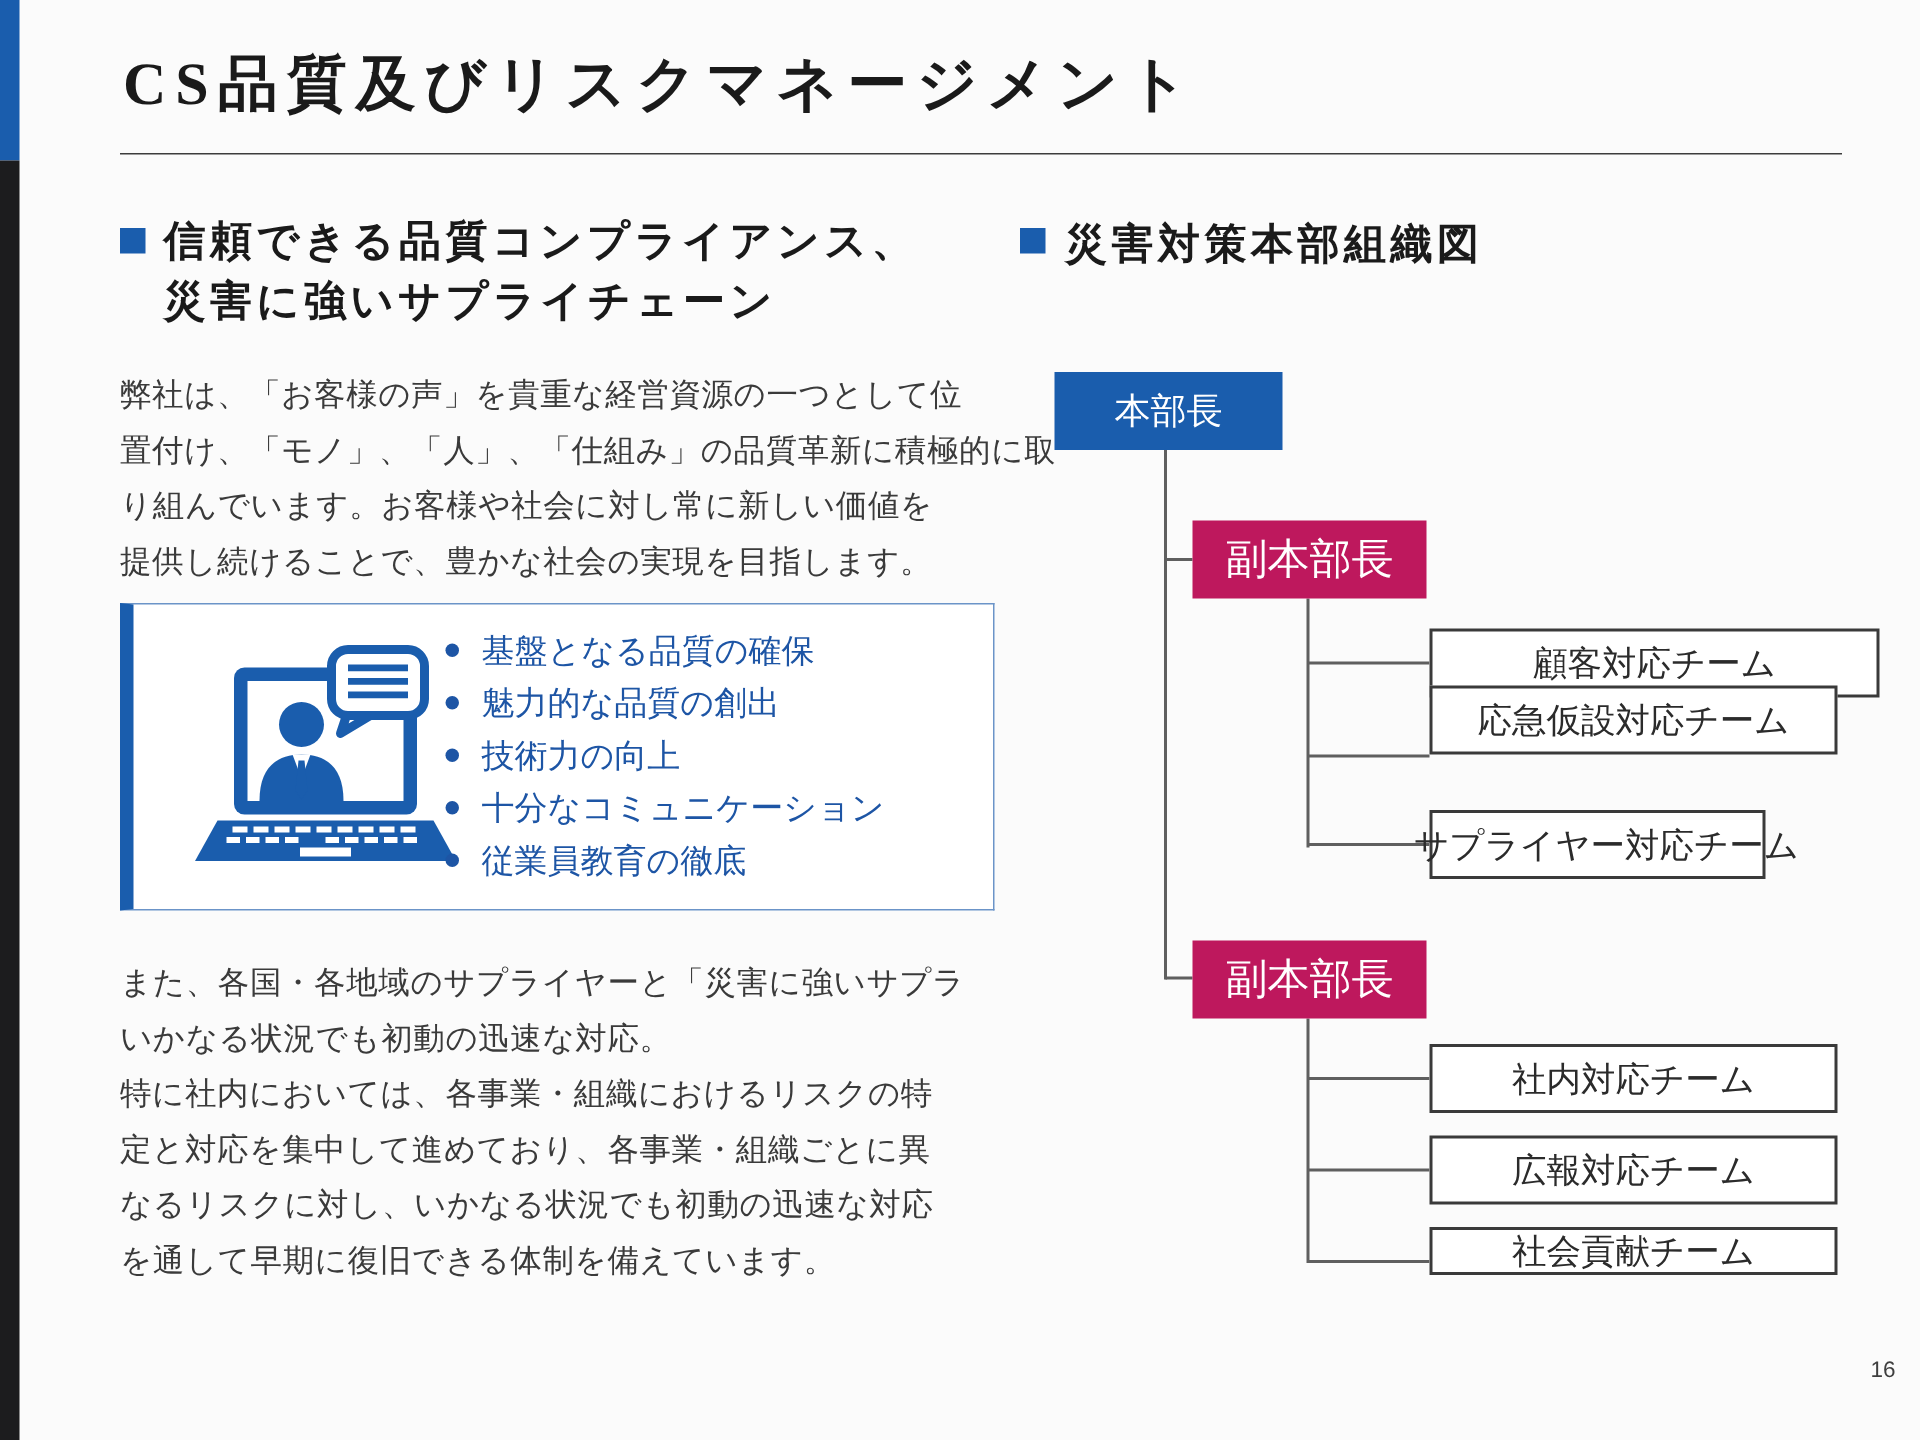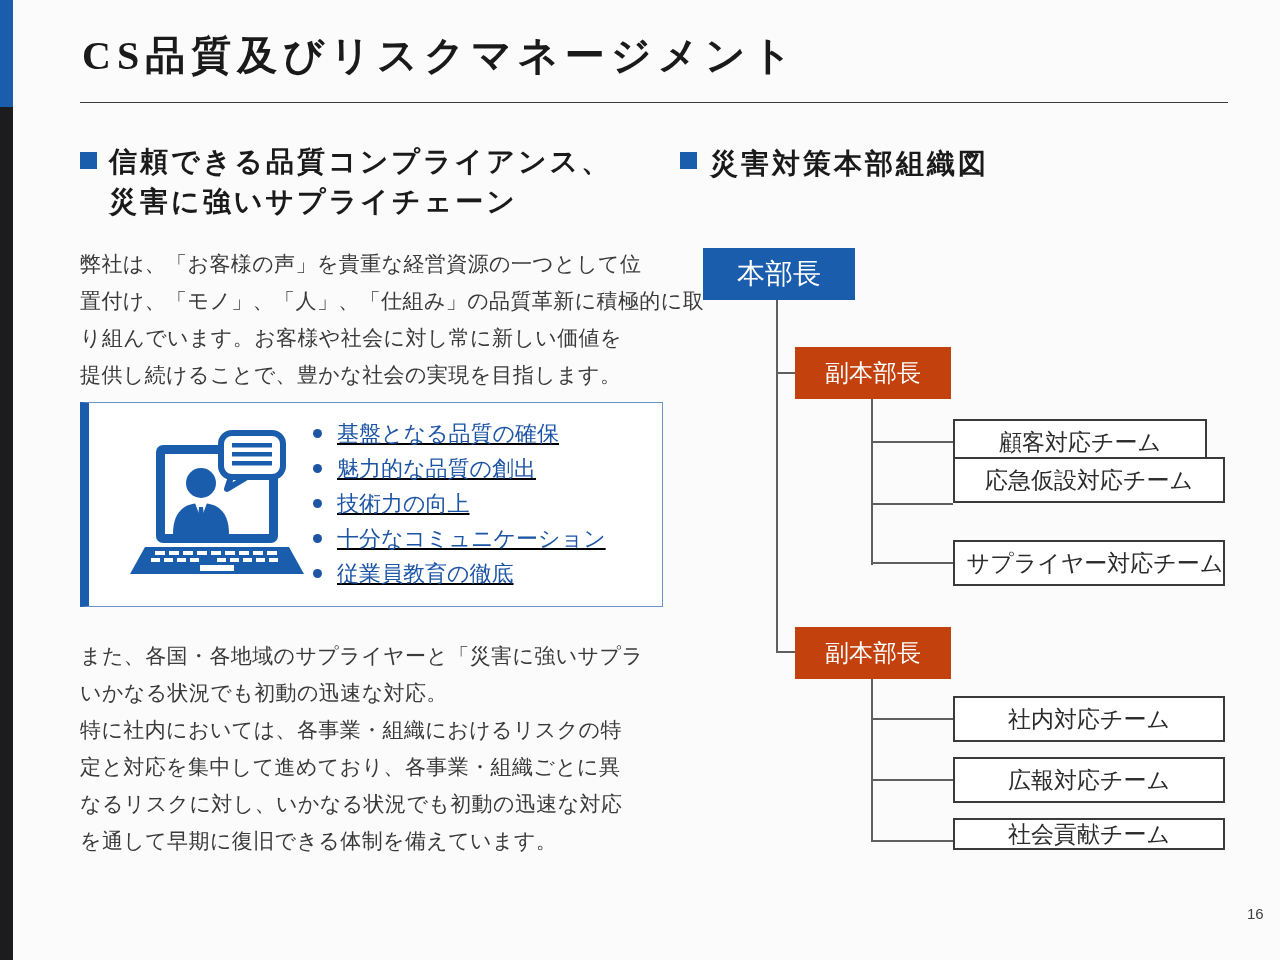--- a/index.html
+++ b/index.html
@@ -28,26 +28,26 @@
   .section-heading{
     font-family:var(--serif);font-size:28px;color:var(--ink);
     letter-spacing:3px;line-height:40px;font-weight:600;white-space:nowrap;
   }
   .para{width:608px;font-size:21px;line-height:37px;color:var(--body);letter-spacing:0.4px;}
   .para div{white-space:nowrap;}
   .qbox{
     left:80px;top:402px;width:583px;height:205px;background:#ffffff;
     border:1px solid #6b94c8;border-left:9px solid var(--accent);box-sizing:border-box;
   }
-  .qlist{position:absolute;left:224px;top:13px;text-decoration:underline;}
+  .qlist{position:absolute;left:208px;top:13px;}
   .qitem{display:flex;align-items:center;height:35px;font-size:22px;color:var(--listblue);white-space:nowrap;}
   .qdot{width:9px;height:9px;border-radius:50%;background:var(--listblue);margin-right:15px;flex:0 0 auto;}
   .org-box{display:flex;align-items:center;justify-content:center;box-sizing:border-box;white-space:nowrap;}
-  .org-top{background:var(--accent);color:#fff;font-size:28px;}
-  .org-lead{background:#c2410c;color:#fff;font-size:24px;}
+  .org-top{background:var(--accent);color:#fff;font-size:24px;}
+  .org-lead{background:#be185d;color:#fff;font-size:28px;}
   .org-team{background:#fff;color:#2b2b2b;font-size:23px;border:2px solid #3a3a3a;}
   .cline{background:var(--line);}
   .page-num{font-size:15px;color:#3f3f3f;margin-left:36px;}
 </style>
 </head>
 <body>
 
 <div id="canvas">
 
   <div class="abs sidebar-blue"></div>
@@ -157,23 +157,23 @@
   <div class="abs cline" style="left:872px;top:503px;width:81px;height:2px;"></div>
   <div class="abs cline" style="left:872px;top:562px;width:81px;height:2px;"></div>
   <div class="abs cline" style="left:871px;top:679px;width:2px;height:163px;"></div>
   <div class="abs cline" style="left:872px;top:718px;width:81px;height:2px;"></div>
   <div class="abs cline" style="left:872px;top:779px;width:81px;height:2px;"></div>
   <div class="abs cline" style="left:872px;top:840px;width:81px;height:2px;"></div>
 
   <div class="abs org-box org-top" style="left:703px;top:248px;width:152px;height:52px;">本部長</div>
 
   <div class="abs org-box org-lead" style="left:795px;top:347px;width:156px;height:52px;">副本部長</div>
-  <div class="abs org-box org-team" style="left:953px;top:419px;width:254px;height:46px;">顧客対応チーム</div>
+  <div class="abs org-box org-team" style="left:953px;top:419px;width:300px;height:46px;">顧客対応チーム</div>
   <div class="abs org-box org-team" style="left:953px;top:457px;width:272px;height:46px;">応急仮設対応チーム</div>
-  <div class="abs org-box org-team" style="left:953px;top:540px;width:272px;height:46px;padding-left:12px;">サプライヤー対応チーム</div>
+  <div class="abs org-box org-team" style="left:953px;top:540px;width:224px;height:46px;padding-left:12px;">サプライヤー対応チーム</div>
 
   <div class="abs org-box org-lead" style="left:795px;top:627px;width:156px;height:52px;">副本部長</div>
   <div class="abs org-box org-team" style="left:953px;top:696px;width:272px;height:46px;">社内対応チーム</div>
   <div class="abs org-box org-team" style="left:953px;top:757px;width:272px;height:46px;">広報対応チーム</div>
   <div class="abs org-box org-team" style="left:953px;top:818px;width:272px;height:32px;">社会貢献チーム</div>
 
   <div class="abs page-num" style="left:1211px;top:905px;">16</div>
 
 </div>
 

